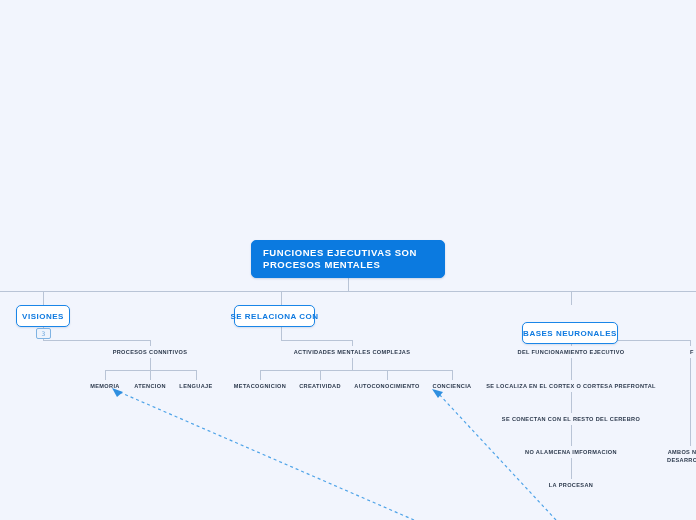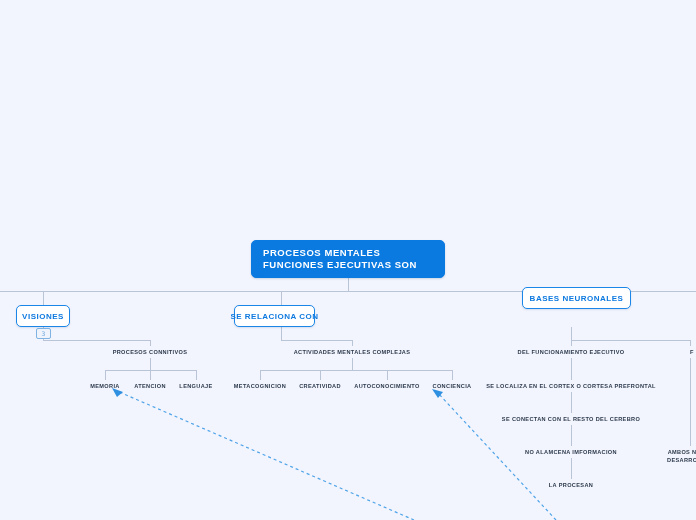--- a/index.html
+++ b/index.html
@@ -77,21 +77,21 @@
   .l2-node span {
     color: #0f7ae0;
     font-size: 8px;
     font-weight: bold;
     letter-spacing: 0.5px;
     white-space: nowrap;
   }
 
   #node-visiones       { left: 16px;  top: 305px; width: 54px; }
   #node-relaciona      { left: 234px; top: 305px; width: 81px; }
-  #node-bases          { left: 522px; top: 287px; width: 109px; }
+  #node-bases          { left: 522px; top: 322px; width: 96px; }
 
   
   .collapse-badge {
     position: absolute;
     left: 36px;
     top: 328px;
     width: 13px;
     height: 9px;
     border: 1px solid #7fb3e3;
     border-radius: 2px;
@@ -171,22 +171,22 @@
       <path d="M414,520 L117,391"></path>
       <path d="M556,520 L437,392"></path>
     </g>
     <g fill="#2f8fe0">
       <path d="M112,388 L123,392 L117,397 Z"></path>
       <path d="M432,389 L443,392 L438,398 Z"></path>
     </g>
   </svg>
 
   <div class="root-node">
+    <div class="line">FUNCIONES EJECUTIVAS SON</div>
     <div class="line">PROCESOS MENTALES</div>
-    <div class="line">FUNCIONES EJECUTIVAS SON</div>
   </div>
 
   <div class="l2-node" id="node-visiones">
     <span>VISIONES</span>
   </div>
   <div class="collapse-badge">
     <span>3</span>
   </div>
 
   <div class="l2-node" id="node-relaciona">

